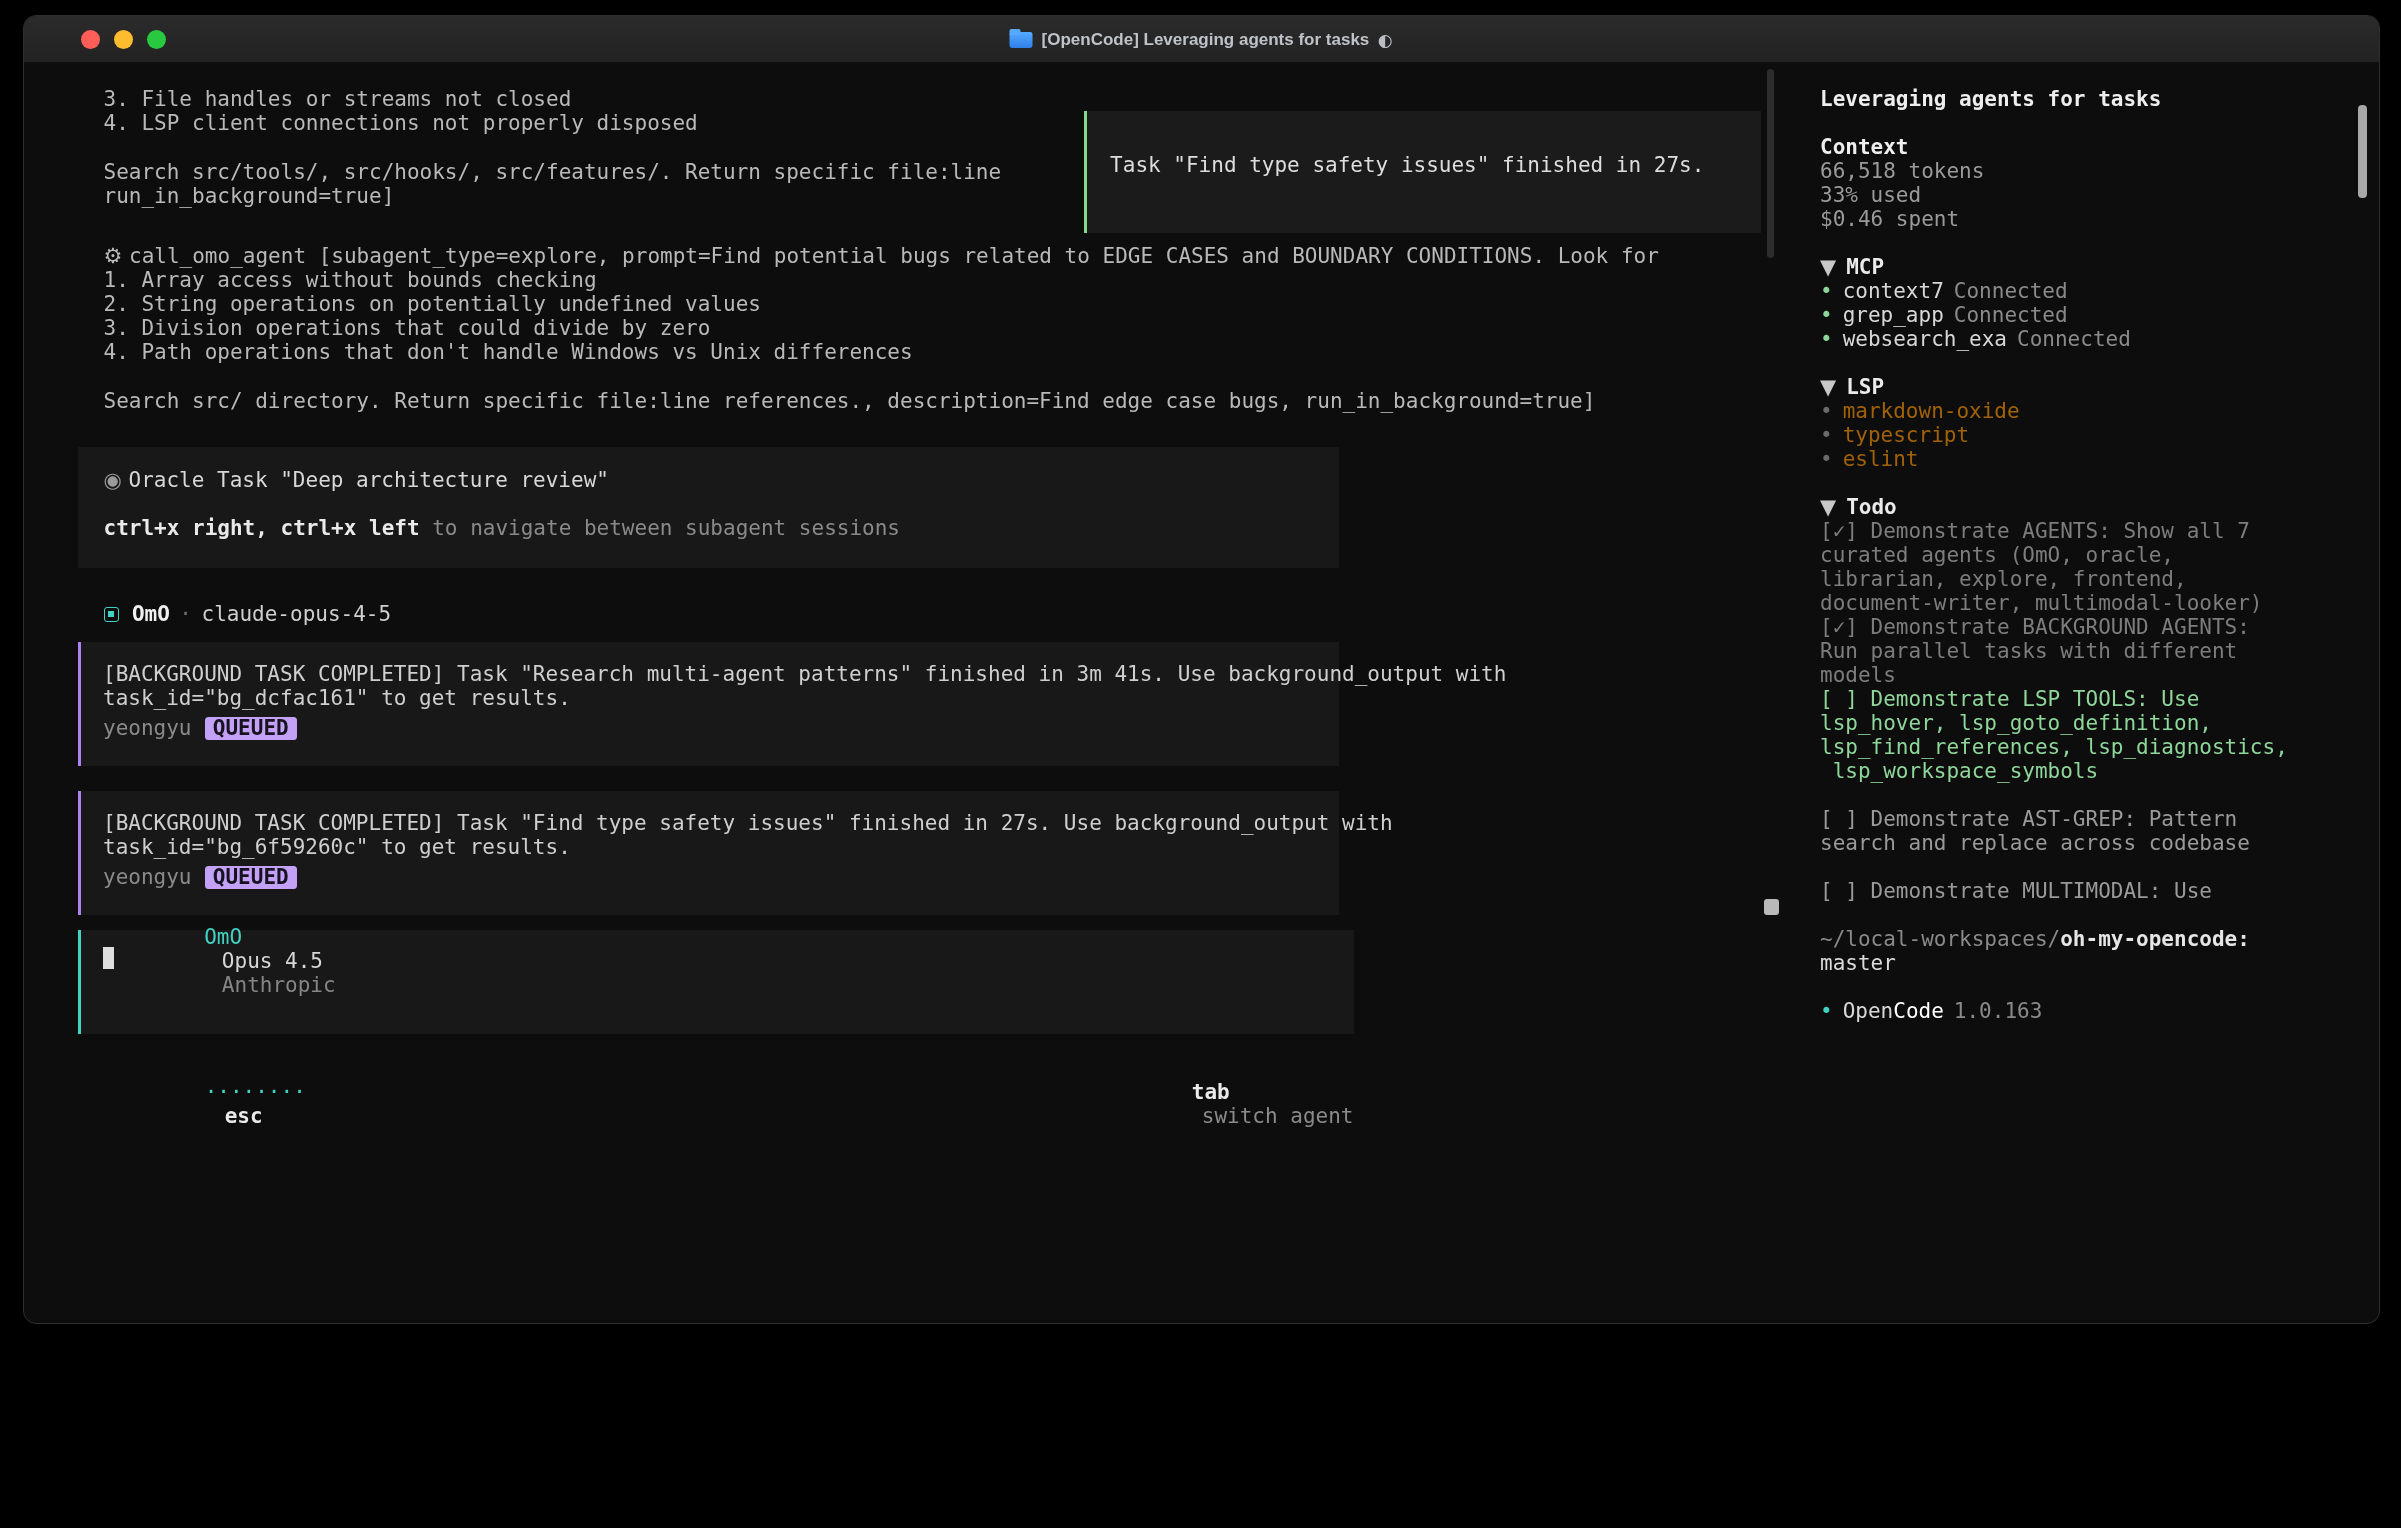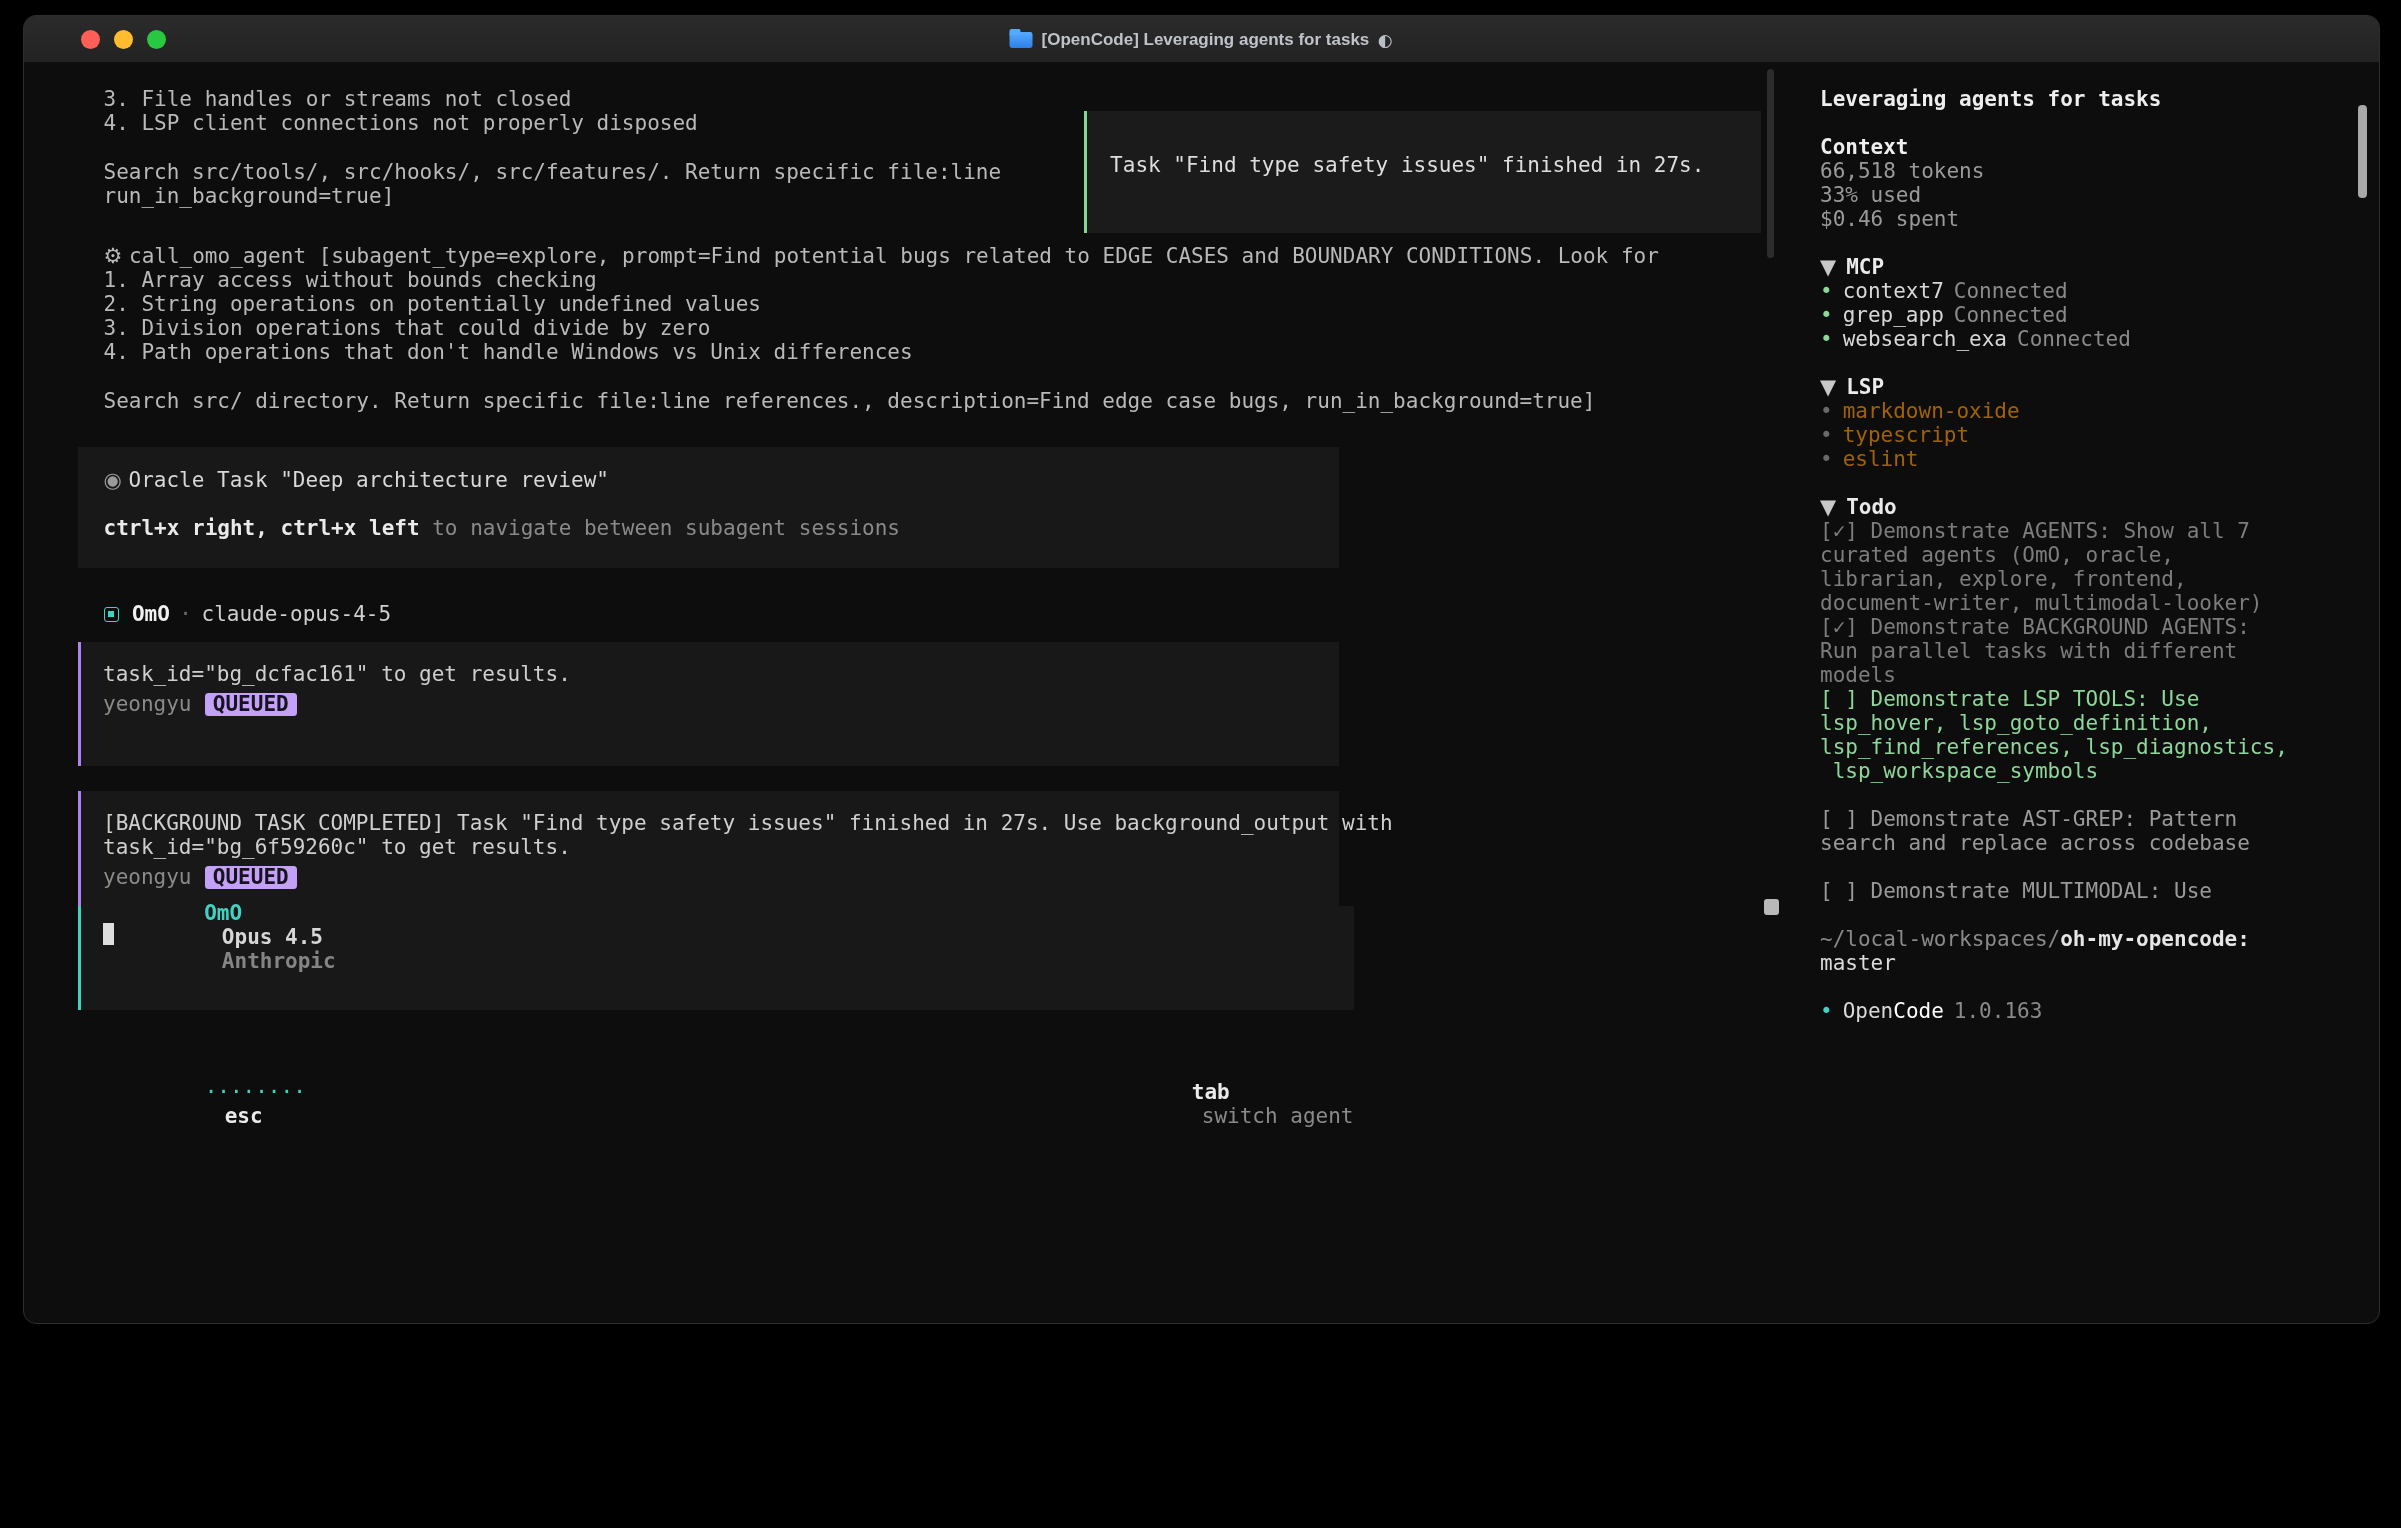--- a/index.html
+++ b/index.html
@@ -54,21 +54,21 @@
   .agent-sep{color:#6a6a6a;margin:0 9.5px;}
   .agent-model{color:#cfcfcf;}
   .msg{height:124px;border-left:3.5px solid #ad84ef;padding:20px 0 0 22.5px;}
   .msg .line{color:#cfcfcf;}
   .msg-meta{display:flex;align-items:center;margin-top:5.9px;height:24px;}
   .msg-author{color:#8a8a8a;white-space:pre;}
   .badge{
     display:inline-block;margin-left:13px;background:#c3a1f7;color:#16121f;
     font-weight:700;padding:0 8.3px;line-height:22.5px;border-radius:3.5px;white-space:pre;
   }
-  .input-box{position:absolute;left:54px;top:890px;width:1276px;height:104px;background:#181818;border-left:3.5px solid #41d2c3;padding:16.5px 0 0 22.5px;font-weight:bold;}
+  .input-box{position:absolute;left:54px;top:914px;width:1276px;height:104px;background:#181818;border-left:3.5px solid #41d2c3;padding:16.5px 0 0 22.5px;}
   .cursor{width:10.6px;height:22.5px;background:#dedede;}
   .input-footer{position:absolute;left:22.5px;bottom:13px;white-space:pre;}
   .input-agent{color:#41d2c3;}
   .input-model{color:#d6d6d6;margin-left:17.7px;}
   .input-provider{color:#858585;margin-left:17.7px;}
   .statusbar{position:absolute;left:80px;top:1040px;width:1250px;height:24px;display:flex;justify-content:space-between;white-space:pre;}
   .spinner{color:#41d2c3;}
   .key{font-weight:700;color:#e9e9e9;margin-left:30px;}
   .sb-left .key{margin-left:20px;}
   .label{color:#8a8a8a;margin-left:10px;}
@@ -152,20 +152,21 @@
     </div>
 
     <div class="agent-line">
       <span class="agent-icon"></span>
       <span class="agent-name">OmO</span>
       <span class="agent-sep">·</span>
       <span class="agent-model">claude-opus-4-5</span>
     </div>
 
     <div class="panel msg" style="top:626px">
+      <div class="line">[BACKGROUND TASK COMPLETED] Task "Research multi-agent patterns" finished in 3m 41s. Use background_output with</div>
       <div class="line">task_id="bg_dcfac161" to get results.</div>
       <div class="msg-meta">
         <span class="msg-author">yeongyu</span>
         <span class="badge">QUEUED</span>
       </div>
     </div>
 
     <div class="panel msg" style="top:775px">
       <div class="line">[BACKGROUND TASK COMPLETED] Task "Find type safety issues" finished in 27s. Use background_output with</div>
       <div class="line">task_id="bg_6f59260c" to get results.</div>

